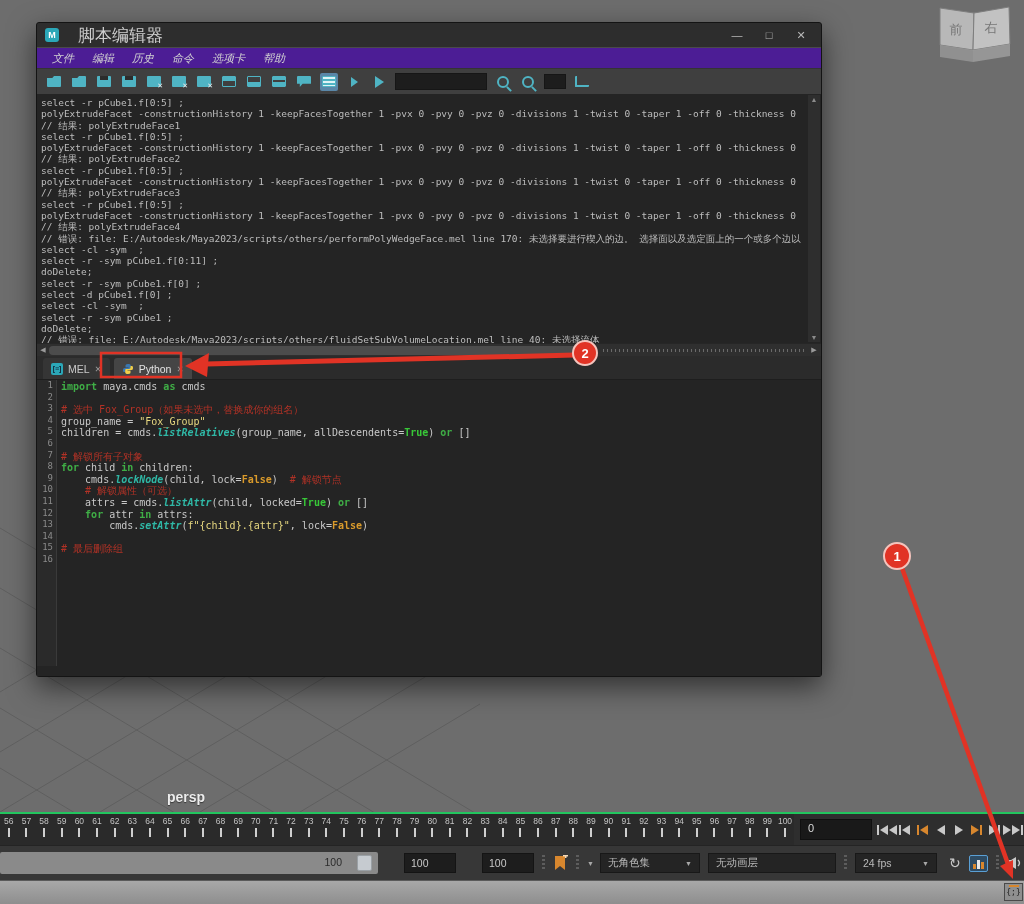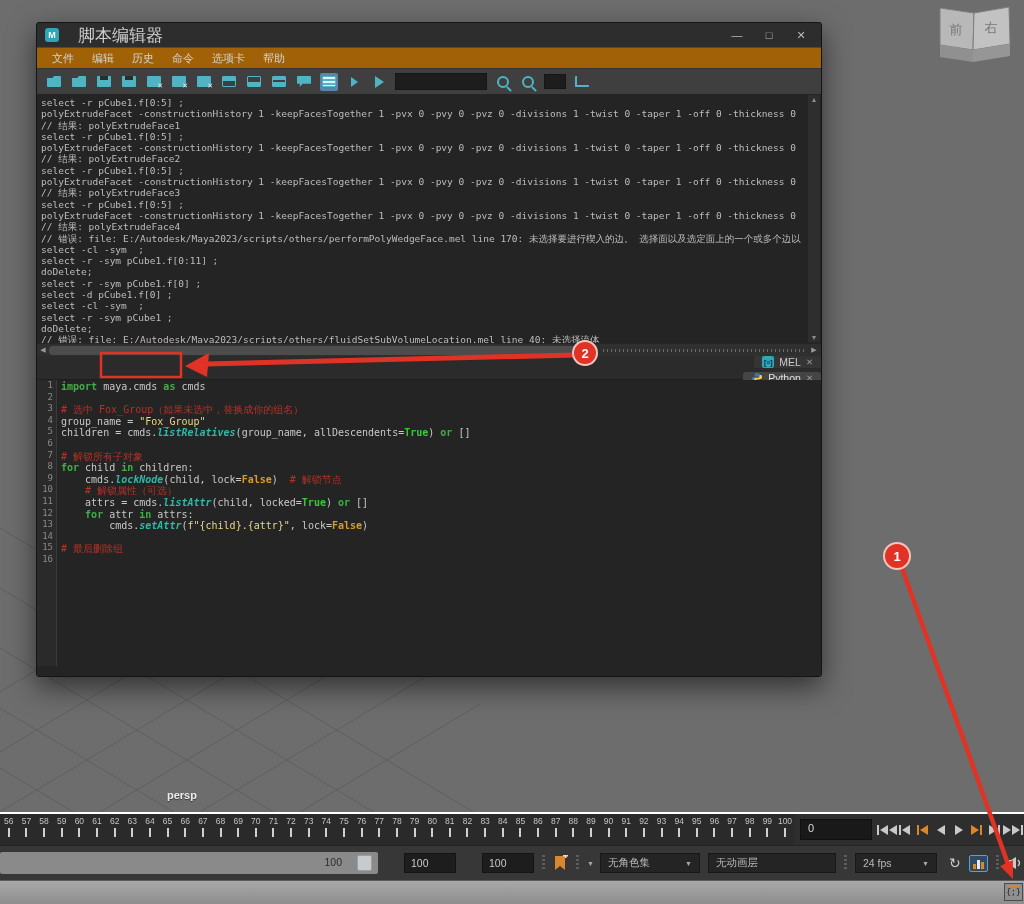--- a/index.html
+++ b/index.html
@@ -4,36 +4,36 @@
 <style>
   * { margin:0; padding:0; box-sizing:border-box; }
   html,body { width:1024px; height:904px; overflow:hidden; background:#6d6d6d;
               font-family:"Liberation Sans", sans-serif; }
   .abs { position:absolute; }
   #stage { position:relative; width:1024px; height:904px; }
 
   
   #grid-svg { left:0; top:0; z-index:1; }
   #viewcube-svg { left:0; top:0; z-index:2; }
-  #persp-label { left:167px; top:789px; color:#ececec; font-size:11px; font-weight:bold;
+  #persp-label { left:167px; top:789px; color:#ececec; font-size:14px; font-weight:bold;
                  text-shadow:0 1px 1px rgba(0,0,0,.5); z-index:2; }
 
   
   #se-window { left:36px; top:22px; width:786px; height:655px; background:#2b2b2b;
                border:1px solid #141414; border-radius:3px;
                box-shadow:0 10px 28px rgba(0,0,0,.55); z-index:10; display:flex; flex-direction:column; }
   #titlebar { height:24px; background:#2d2d2d; display:flex; align-items:center; padding:0 4px 0 8px;
               border-radius:3px 3px 0 0; }
   #app-icon { width:14px; height:14px; background:#2ba7b8; border-radius:3px; color:#fff;
               font-size:9px; font-weight:bold; display:flex; align-items:center; justify-content:center; }
   #win-title { color:#cfcfcf; font-size:17px; margin-left:19px; flex:1; }
   .winctl { width:32px; height:22px; color:#b8b8b8; font-size:11px; display:flex;
             align-items:center; justify-content:center; }
-  #menubar { height:21px; background:#a16207; display:flex; align-items:center; padding-left:6px;
-             border-top:1px solid #4a4a4a; }
+  #menubar { height:21px; background:#4c1d95; display:flex; align-items:center; padding-left:6px;
+             border-top:1px solid #4a4a4a;font-style:italic; }
   .menu-item { color:#d2d2d2; font-size:11px; padding:0 9px; }
   #toolbar { height:26px; background:#3f3f3f; border-top:1px solid #343434; display:flex;
              align-items:center; padding-left:8px; gap:7px; }
   .tbtn { width:18px; height:18px; display:flex; align-items:center; justify-content:center; border-radius:2px; }
   .tbtn.active { background:#5a87a8; }
   .glyph-box { width:14px; height:11px; background:#4fb4c4; position:relative; border-radius:1px; }
   .gb-folder { clip-path:polygon(0 18%,38% 18%,50% 0,100% 0,100% 100%,0 100%); }
   .gb-disk::after { content:""; position:absolute; left:3px; top:0; width:8px; height:4px; background:#2c2c2c; }
   .gb-x::after { content:"✕"; position:absolute; right:-2px; bottom:-3px; color:#e8e8e8; font-size:7px; }
   .gb-top { background:linear-gradient(#4fb4c4 0 45%, transparent 45%); border:1px solid #4fb4c4; }
@@ -62,42 +62,42 @@
   .vscroll span { color:#8a8a8a; font-size:7px; line-height:9px; }
   #hscroll { height:13px; background:#2f2f2f; border-top:1px solid #262626; position:relative;
              display:flex; align-items:center; }
   .hs-arrow { width:12px; color:#9a9a9a; font-size:7px; text-align:center; }
   #hs-thumb { position:absolute; left:12px; width:548px; height:9px; background:#4c4c4c; border-radius:4px; }
   #hs-dots { position:absolute; left:566px; right:16px; height:3px; top:5px;
              background:repeating-linear-gradient(90deg, #6a6a6a 0 1px, transparent 1px 4px); }
 
   
   #tabbar { height:24px; background:#2b2b2b; display:flex; align-items:flex-end; padding-left:6px; gap:4px;
-            border-bottom:1px solid #1e1e1e;flex-direction:column; }
+            border-bottom:1px solid #1e1e1e; }
   .tab { height:21px; display:flex; align-items:center; gap:5px; padding:0 8px; border-radius:3px 3px 0 0;
          background:#353535; color:#c9c9c9; font-size:10.5px; }
   .tab.active { background:#454545; color:#e2e2e2; }
   .tab .close { color:#9a9a9a; font-size:8.5px; }
   .mel-ic { width:12px; height:12px; background:#2ba7b8; border-radius:2px; color:#123;
             font-size:7px; display:flex; align-items:center; justify-content:center; font-weight:bold; }
 
   
   #code-pane { flex:1; background:#242424; display:flex; overflow:hidden; padding-bottom:10px; }
   #gutter { width:20px; background:#2a2a2a; border-right:1px solid #3a3a3a; }
   .ln { display:block; color:#8a8a8a; font-family:"DejaVu Sans Mono", monospace; font-size:9px;
         line-height:11.6px; text-align:right; padding-right:3px; }
   #code-text { padding:1px 0 0 4px; }
   .cline { font-family:"DejaVu Sans Mono", monospace; font-size:10px; line-height:11.6px; white-space:pre; }
   .pl { color:#c8c8c8; } .kw { color:#3fae46; font-weight:bold; } .str { color:#e8d980; }
   .fn { color:#2fb8a6; font-style:italic; font-weight:bold; } .cm { color:#b23226; }
   .tr { color:#38c838; font-weight:bold; } .fa { color:#d99a2b; font-weight:bold; }
 
   
   #time-row { left:0; top:812px; width:1024px; height:33px; background:#2e2e2e;
-              border-top:2px solid #ffffff; z-index:5; }
+              border-top:2px solid #22c55e; z-index:5; }
   #frames { position:absolute; left:0; top:0; width:794px; height:31px; background:#2a2a2a;
             display:flex; }
   .frame-cell { flex:1; display:flex; flex-direction:column; align-items:center; padding-top:2px; }
   .fnum { color:#c3c3c3; font-size:8.5px; }
   .ftick { width:2px; height:9px; background:#cfcfcf; margin-top:2px; }
   #cur-frame { position:absolute; left:800px; top:5px; width:72px; height:21px; background:#191919;
                border:1px solid #101010; color:#dadada; font-size:11px; padding:2px 7px; }
   #pb { position:absolute; left:878px; top:4px; display:flex; gap:1px; }
   .pbtn { width:17px; height:24px; display:flex; align-items:center; justify-content:center; gap:1px;
           color:#c9c9c9; }

